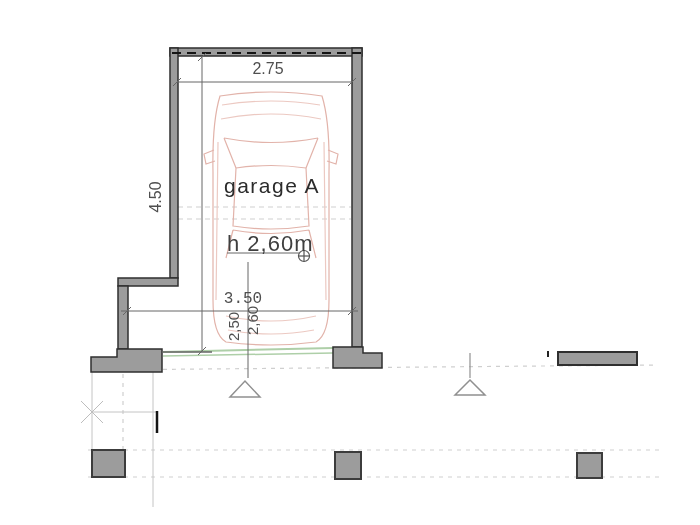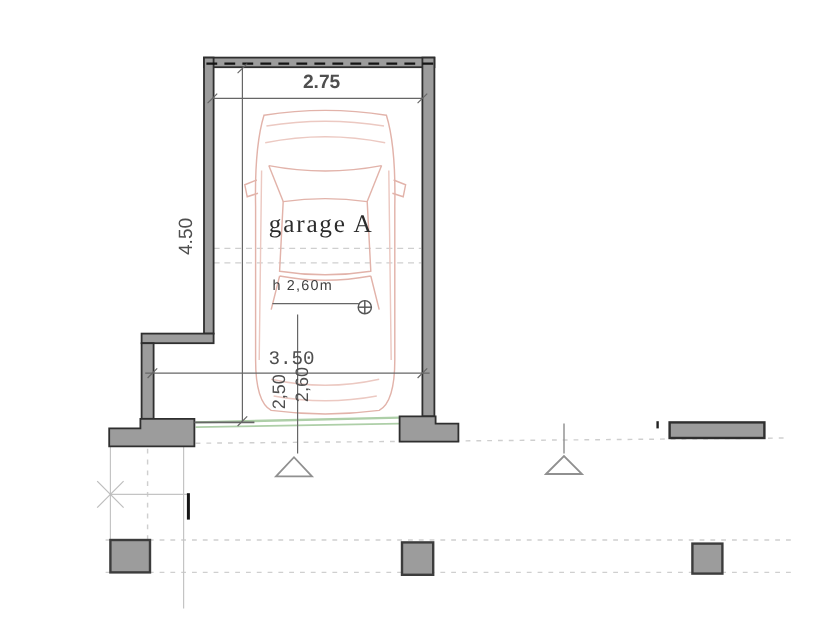--- a/index.html
+++ b/index.html
@@ -3,21 +3,21 @@
 <meta charset="utf-8">
 <style>
   html,body{margin:0;padding:0;background:#ffffff;}
   .canvas{
     position:relative;width:700px;height:525px;background:#ffffff;
     font-family:"Liberation Sans", sans-serif;overflow:hidden;
   }
   .plan-svg{position:absolute;left:0;top:0;width:700px;height:525px;}
   .lbl{position:absolute;color:#4a4a4a;white-space:nowrap;}
   .lbl-room{font-size:21px;letter-spacing:1.5px;color:#2b2b2b;}
-  .lbl-height{font-size:12px;letter-spacing:1px;color:#3f3f3f;}
+  .lbl-height{font-size:22px;letter-spacing:1px;color:#3f3f3f;}
   .lbl-dim{font-size:16px;color:#4f4f4f;text-align:center;}
   .lbl-dim-sm{font-size:15px;color:#4f4f4f;text-align:center;}
   .rot{transform:rotate(-90deg);transform-origin:center center;}
 </style>
 </head>
 <body>
 
 <div class="canvas">
 
   <svg class="plan-svg" viewBox="0 0 700 525" xmlns="http://www.w3.org/2000/svg">
@@ -104,20 +104,20 @@
       <line x1="304" y1="250.5" x2="304" y2="261.5"></line>
     </g>
 
     <g fill="#ffffff" stroke="#909090" stroke-width="1.5">
       <path d="M230,397 L245,381 L260,397 Z"></path>
       <path d="M455,395 L470,380 L485,395 Z"></path>
     </g>
     <line x1="470" y1="353" x2="470" y2="378" stroke="#909090" stroke-width="1.2"></line>
   </svg>
 
-  <div class="lbl lbl-room" style="left:224px;top:174px;font-family:Liberation Serif, serif;">garage A</div>
+  <div class="lbl lbl-room" style="left:224px;top:174px;">garage A</div>
   <div class="lbl lbl-height" style="left:227px;top:231px;">h 2,60m</div>
-  <div class="lbl lbl-dim" style="left:238px;top:60px;width:60px;font-weight:bold;">2.75</div>
+  <div class="lbl lbl-dim" style="left:238px;top:60px;width:60px;">2.75</div>
   <div class="lbl lbl-dim rot" style="left:134px;top:188px;width:44px;">4.50</div>
   <div class="lbl lbl-dim" style="left:213px;top:290px;width:60px;font-family:Liberation Mono, monospace;">3.50</div>
   <div class="lbl lbl-dim-sm rot" style="left:230px;top:312px;width:44px;">2,60</div>
   <div class="lbl lbl-dim-sm rot" style="left:211px;top:318px;width:44px;">2,50</div>
 </div>
 
 </body></html>

